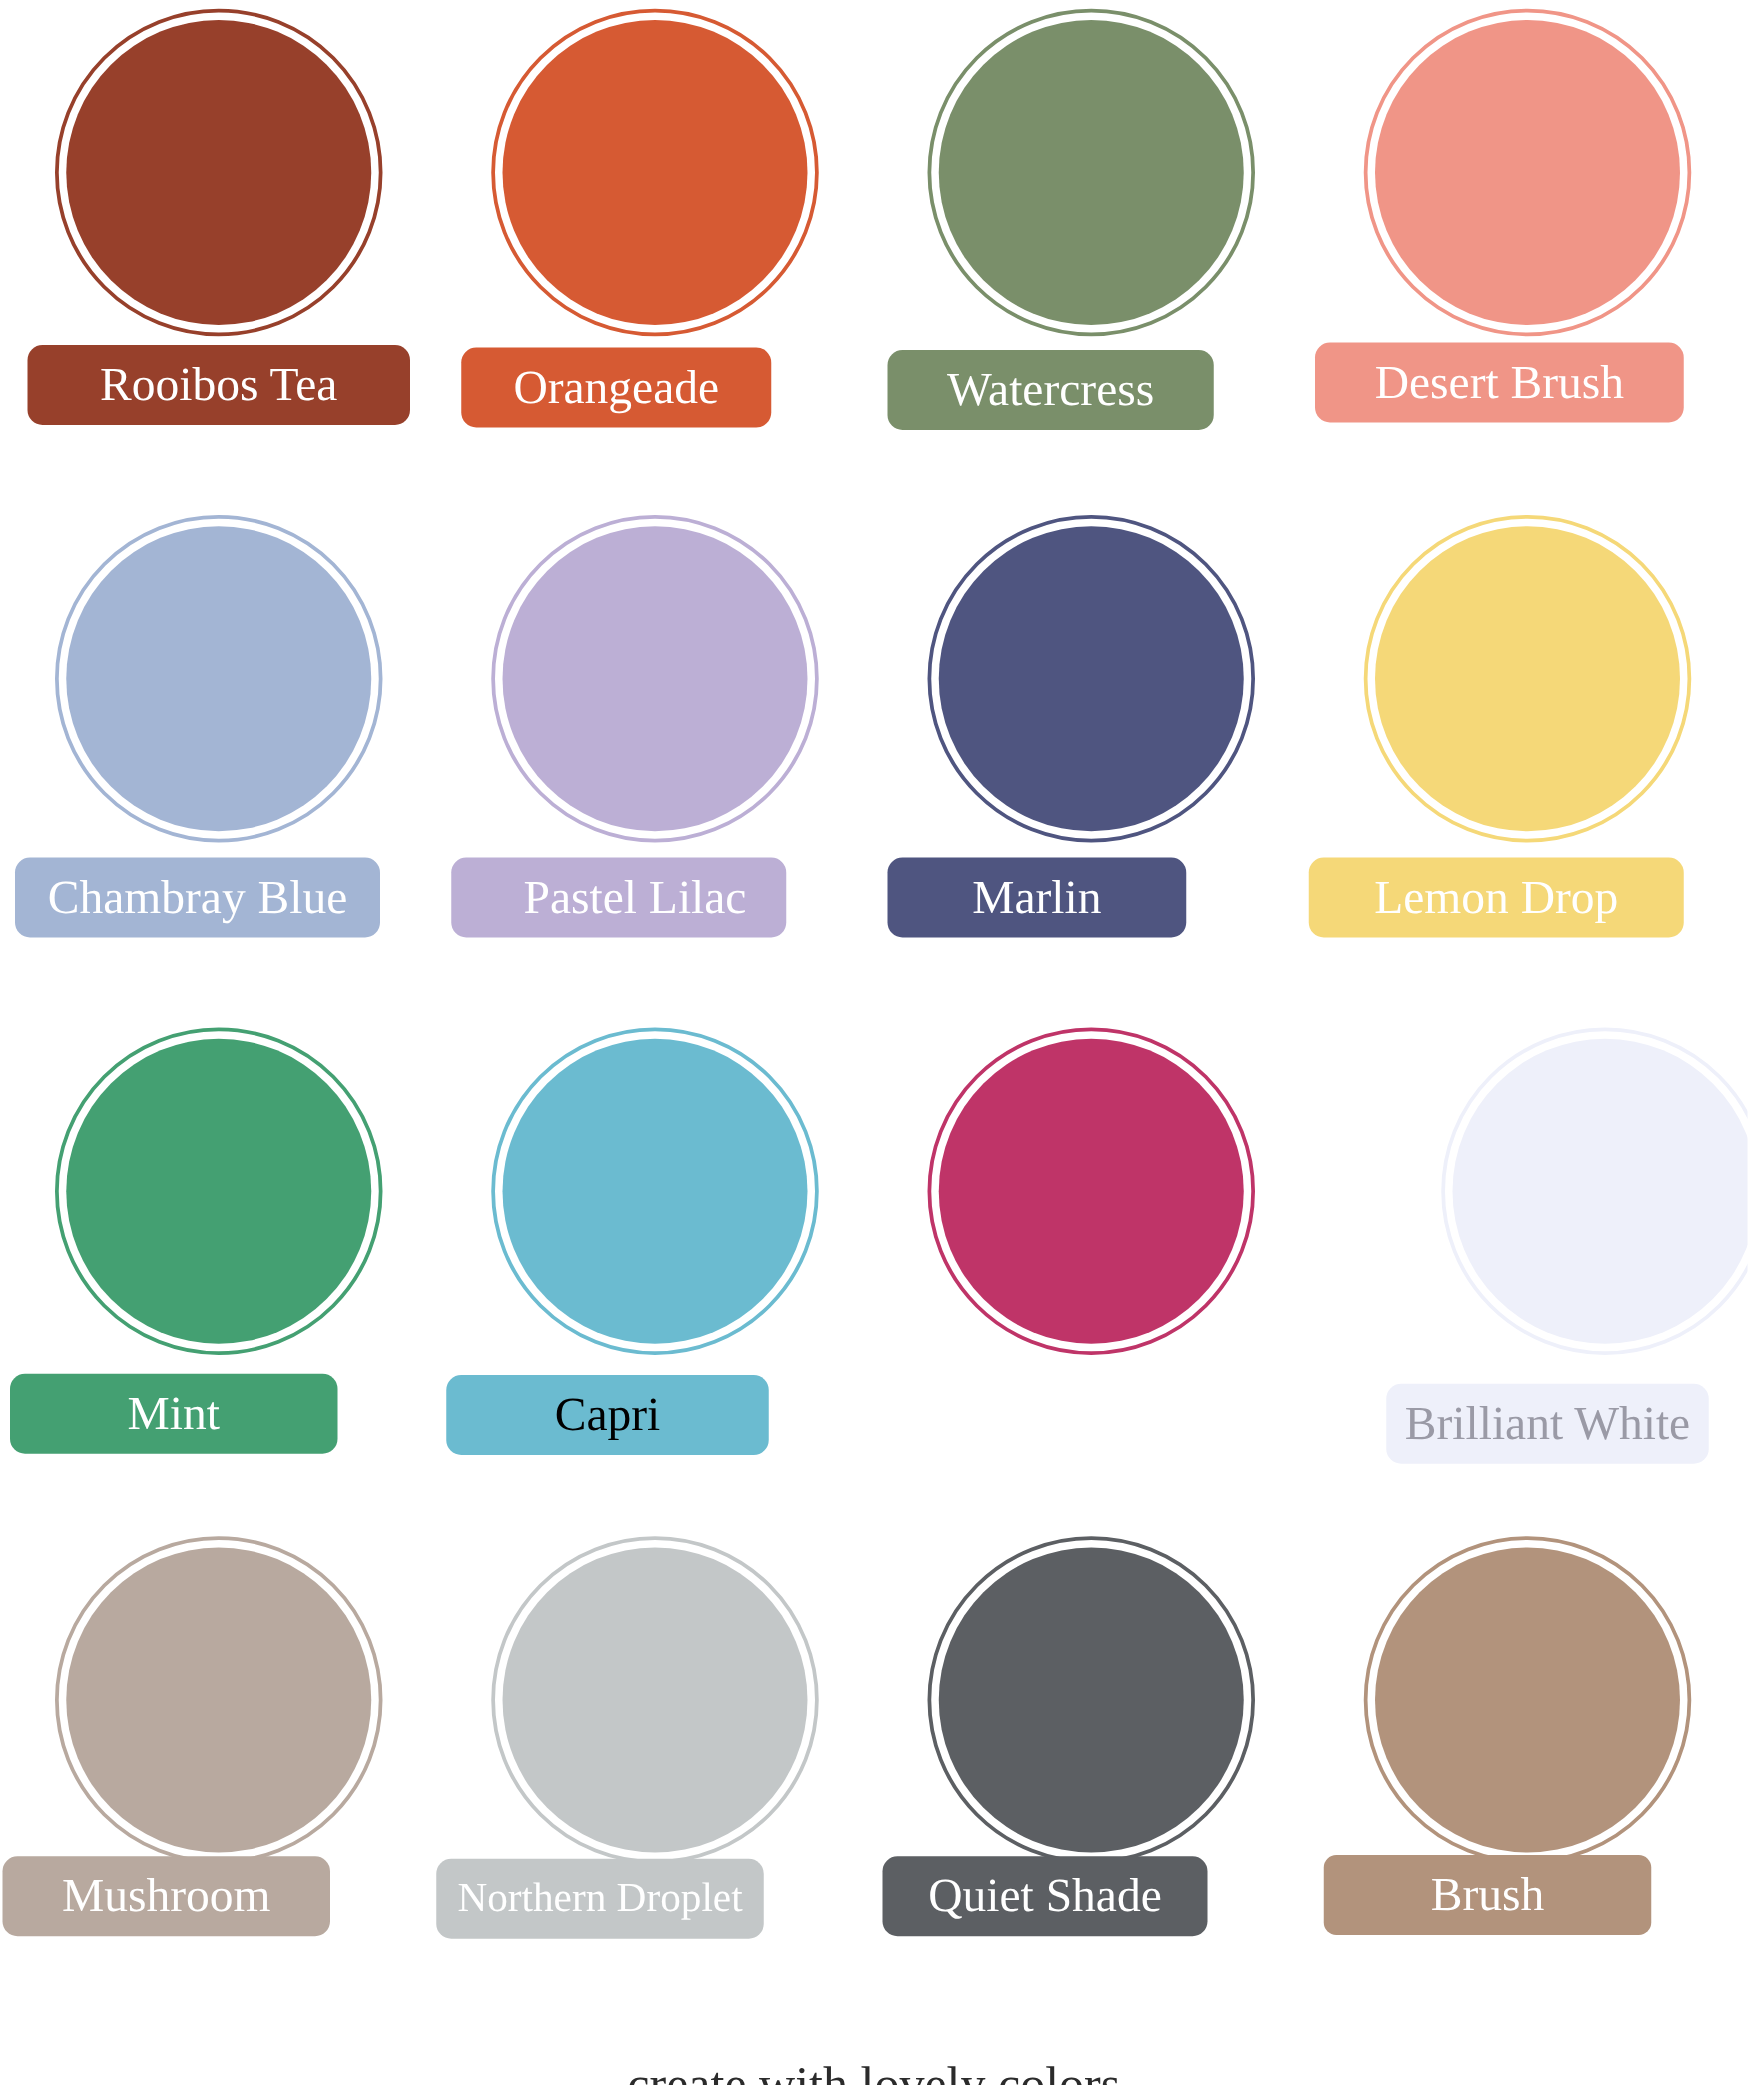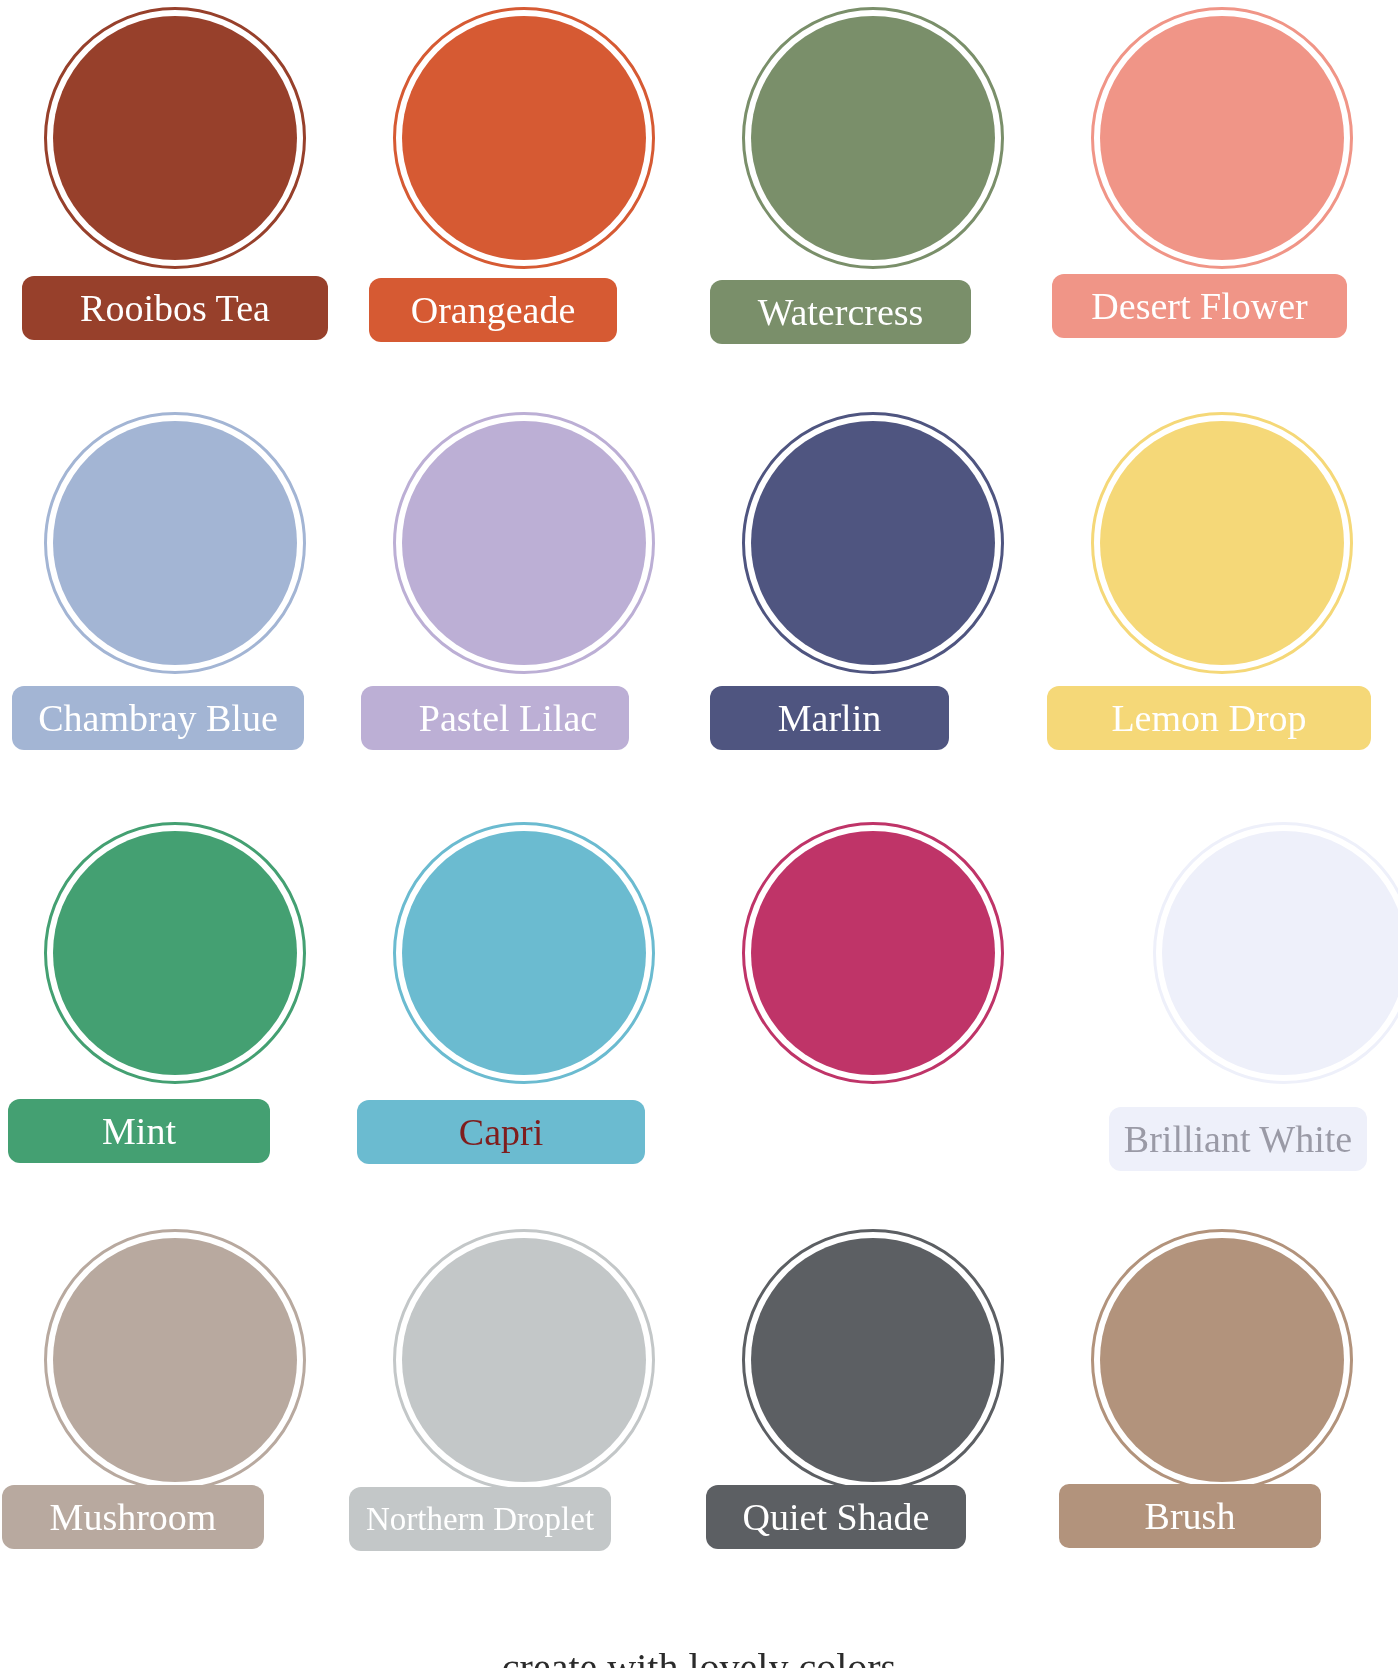--- a/index.html
+++ b/index.html
@@ -108,21 +108,21 @@
     <div class="swatch-cell" style="left: 698px; top: 0px;">
       <div class="swatch-circle-wrap">
         <div class="swatch-circle" title="Watercress" style="color: rgb(122, 143, 106);"></div>
       </div>
       <div class="swatch-label" style="background: rgb(122, 143, 106); color: rgb(255, 255, 255); left: 12px; width: 261px; top: 280px; font-size: 38px;">Watercress</div>
     </div>
     <div class="swatch-cell" style="left: 1047px; top: 0px;">
       <div class="swatch-circle-wrap">
         <div class="swatch-circle" title="Desert Flower" style="color: rgb(240, 149, 135);"></div>
       </div>
-      <div class="swatch-label" style="background: rgb(240, 149, 135); color: rgb(255, 255, 255); left: 5px; width: 295px; top: 274px; font-size: 38px;">Desert Flower</div>
+      <div class="swatch-label" style="background: rgb(240, 149, 135); color: rgb(255, 255, 255); left: 5px; width: 295px; top: 274px; font-size: 38px;">Desert Brush</div>
     </div>
     <div class="swatch-cell" style="left: 0px; top: 405px;">
       <div class="swatch-circle-wrap">
         <div class="swatch-circle" title="Chambray Blue" style="color: rgb(163, 181, 212);"></div>
       </div>
       <div class="swatch-label" style="background: rgb(163, 181, 212); color: rgb(255, 255, 255); left: 12px; width: 292px; top: 281px; font-size: 38px;">Chambray Blue</div>
     </div>
     <div class="swatch-cell" style="left: 349px; top: 405px;">
       <div class="swatch-circle-wrap">
         <div class="swatch-circle" title="Pastel Lilac" style="color: rgb(188, 175, 213);"></div>
@@ -132,33 +132,33 @@
     <div class="swatch-cell" style="left: 698px; top: 405px;">
       <div class="swatch-circle-wrap">
         <div class="swatch-circle" title="Marlin" style="color: rgb(79, 85, 128);"></div>
       </div>
       <div class="swatch-label" style="background: rgb(79, 85, 128); color: rgb(255, 255, 255); left: 12px; width: 239px; top: 281px; font-size: 38px;">Marlin</div>
     </div>
     <div class="swatch-cell" style="left: 1047px; top: 405px;">
       <div class="swatch-circle-wrap">
         <div class="swatch-circle" title="Lemon Drop" style="color: rgb(245, 216, 120);"></div>
       </div>
-      <div class="swatch-label" style="background: rgb(245, 216, 120); color: rgb(255, 255, 255); left: 0px; width: 324px; top: 281px; font-size: 38px;">Lemon Drop</div>
+      <div class="swatch-label" style="background: rgb(245, 216, 120); color: rgb(255, 255, 255); left: 0px; width: 300px; top: 281px; font-size: 38px;">Lemon Drop</div>
     </div>
     <div class="swatch-cell" style="left: 0px; top: 815px;">
       <div class="swatch-circle-wrap">
         <div class="swatch-circle" title="Mint" style="color: rgb(68, 160, 114);"></div>
       </div>
       <div class="swatch-label" style="background: rgb(68, 160, 114); color: rgb(255, 255, 255); left: 8px; width: 262px; top: 284px; font-size: 38px;">Mint</div>
     </div>
     <div class="swatch-cell" style="left: 349px; top: 815px;">
       <div class="swatch-circle-wrap">
         <div class="swatch-circle" title="Capri" style="color: rgb(107, 187, 208);"></div>
       </div>
-      <div class="swatch-label" style="background: rgb(107, 187, 208); color: #7f1d1d; left: 8px; width: 288px; top: 285px; font-size: 38px;">Capri</div>
+      <div class="swatch-label" style="background: rgb(107, 187, 208); color: #000000; left: 8px; width: 258px; top: 285px; font-size: 38px;">Capri</div>
     </div>
     <div class="swatch-cell" style="left: 698px; top: 815px;">
       <div class="swatch-circle-wrap">
         <div class="swatch-circle" title="Beetroot Purple" style="color: rgb(191, 52, 104);"></div>
       </div>
     </div>
     <div class="swatch-cell" style="left: 1109px; top: 815px; text-align: right;">
       <div class="swatch-circle-wrap">
         <div class="swatch-circle" title="Brilliant White" style="color: rgb(238, 240, 250);"></div>
       </div>

